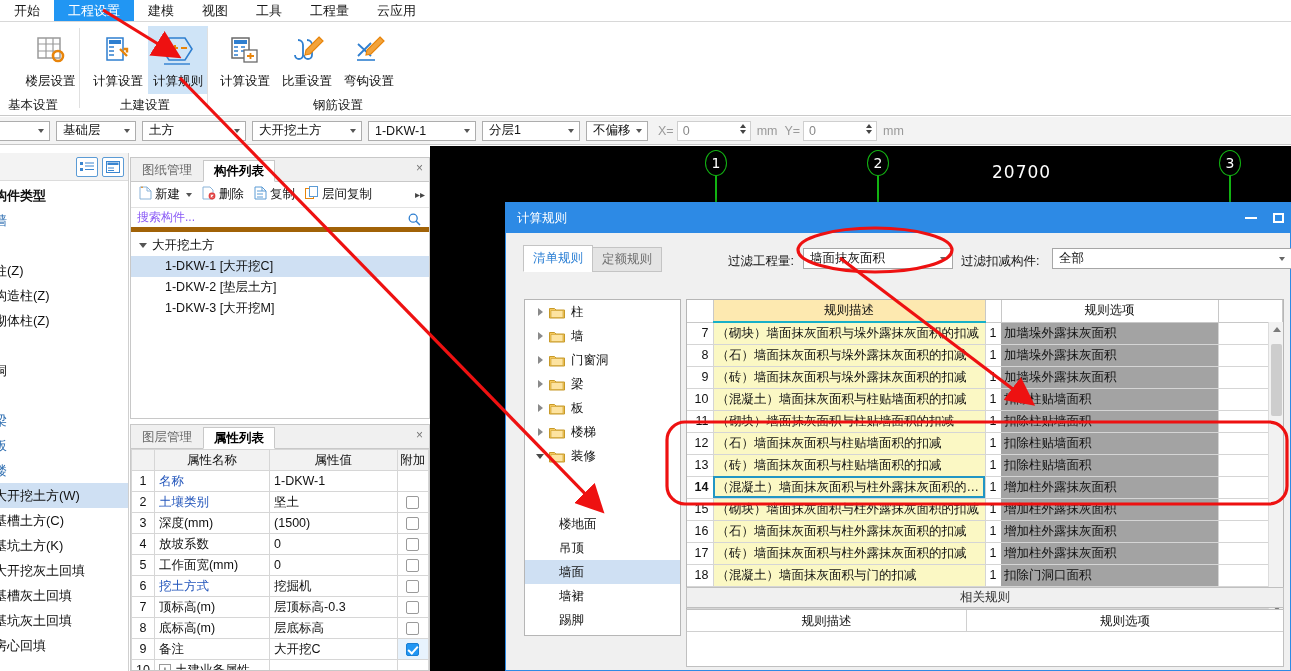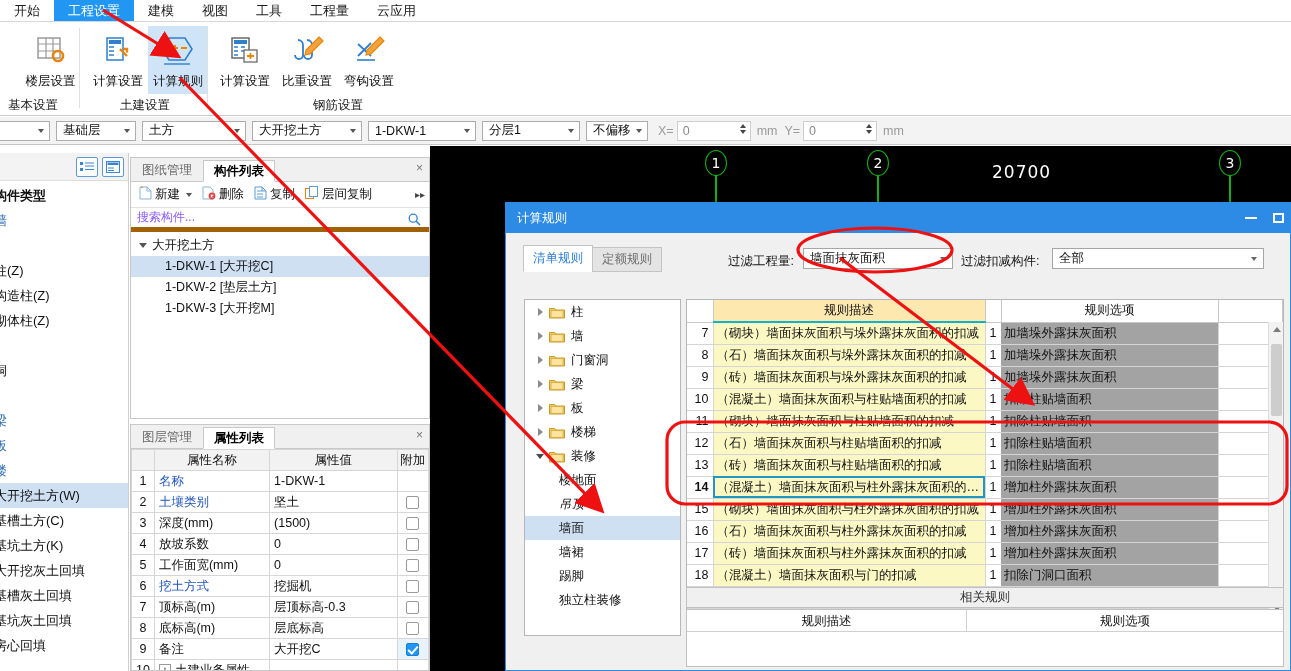--- a/index.html
+++ b/index.html
@@ -688,21 +688,21 @@
           <div class="dlg-subtab">定额规则</div>
         </div>
 
       <div class="flt-label" style="left:222px;top:20px;">过滤工程量:</div>
       <div class="flt-combo" style="left:297px;top:15px;width:150px;">
         <span>墙面抹灰面积</span>
         <span class="caret"></span>
       </div>
 
       <div class="flt-label" style="left:455px;top:20px;">过滤扣减构件:</div>
-      <div class="flt-combo" style="left:546px;top:15px;width:212px;">
+      <div class="flt-combo" style="left:546px;top:15px;width:240px;">
         <span>全部</span>
         <span class="caret"></span>
       </div>
 
       <div class="dtree" id="dtree">
           <div class="dt-row" style="padding-left: 6px;">
             <span class="dt-exp">
               <span class="tri-r2"></span>
             </span>
             <span style="margin-right: 6px; display: inline-flex;">
@@ -778,24 +778,24 @@
               <span class="tri-d2"></span>
             </span>
             <span style="margin-right: 6px; display: inline-flex;">
               <svg width="16" height="13" viewBox="0 0 16 13">
                 <path d="M0.5 2.5 h5 l1.5 1.5 h8.5 v8 h-15 z" fill="#f7c95c" stroke="#c79a2a"></path>
                 <path d="M2 4.5 h12 v7 h-12 z" fill="#fde3a0" stroke="#c79a2a" stroke-width="0.6"></path>
               </svg>
             </span>
             <span>装修</span>
           </div>
+          <div class="dt-row" style="padding-left: 34px; margin-top: 44px;">
+            <span>楼地面</span>
+          </div>
           <div class="dt-row" style="padding-left: 34px;">
-            <span>楼地面</span>
-          </div>
-          <div class="dt-row" style="padding-left: 34px; font-style: italic;">
             <span>吊顶</span>
           </div>
           <div class="dt-row sel" style="padding-left: 34px;">
             <span>墙面</span>
           </div>
           <div class="dt-row" style="padding-left: 34px;">
             <span>墙裙</span>
           </div>
           <div class="dt-row" style="padding-left: 34px;">
             <span>踢脚</span>

